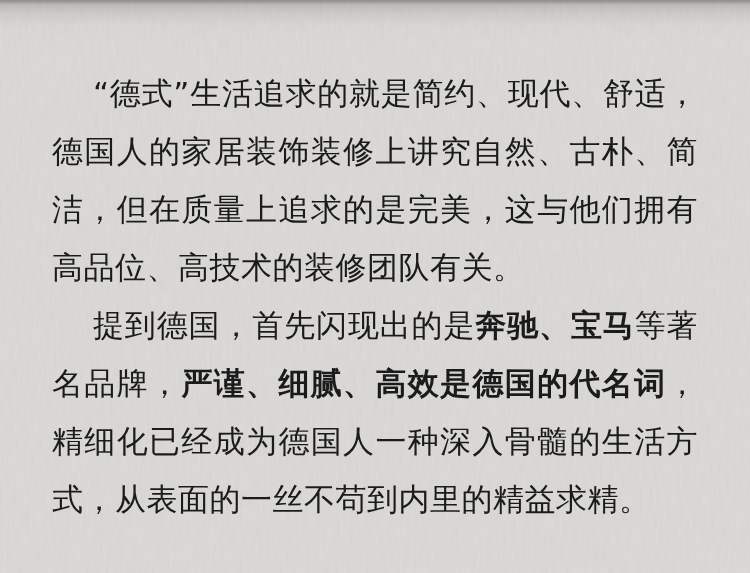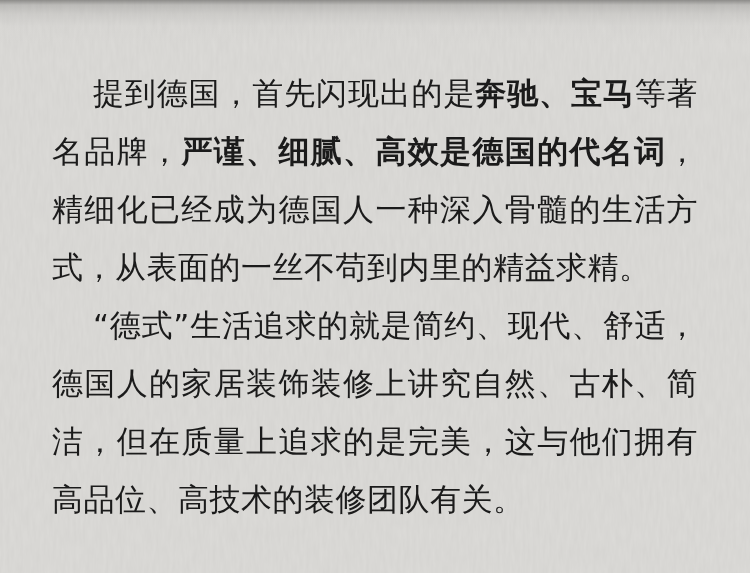--- a/index.html
+++ b/index.html
@@ -78,17 +78,17 @@
                 0 0 0 0 0.41
                 0 0 0 0 0.40
                 0 0 0 0.16 0"></feColorMatrix>
     </filter>
     <rect x="0" y="0" width="750" height="573" filter="url(#grain)"></rect>
   </svg>
 
   <div class="top-shade"></div>
 
   <div class="article" style="color: rgb(27, 27, 27);">
+      <p><span class="run-regular">“德式”生活追求的就是简约、现代、舒适，德国人的家居装饰装修上讲究自然、古朴、简洁，但在质量上追求的是完美，这与他们拥有高品位、高技术的装修团队有关。</span></p>
       <p><span class="run-regular">提到德国，首先闪现出的是</span><span class="run-bold">奔驰、宝马</span><span class="run-regular">等著名品牌，</span><span class="run-bold">严谨、细腻、高效是德国的代名词</span><span class="run-regular">，精细化已经成为德国人一种深入骨髓的生活方式，从表面的一丝不苟到内里的精益求精。</span></p>
-      <p><span class="run-regular">“德式”生活追求的就是简约、现代、舒适，德国人的家居装饰装修上讲究自然、古朴、简洁，但在质量上追求的是完美，这与他们拥有高品位、高技术的装修团队有关。</span></p>
     </div>
 
 </div>
 
 </body></html>

